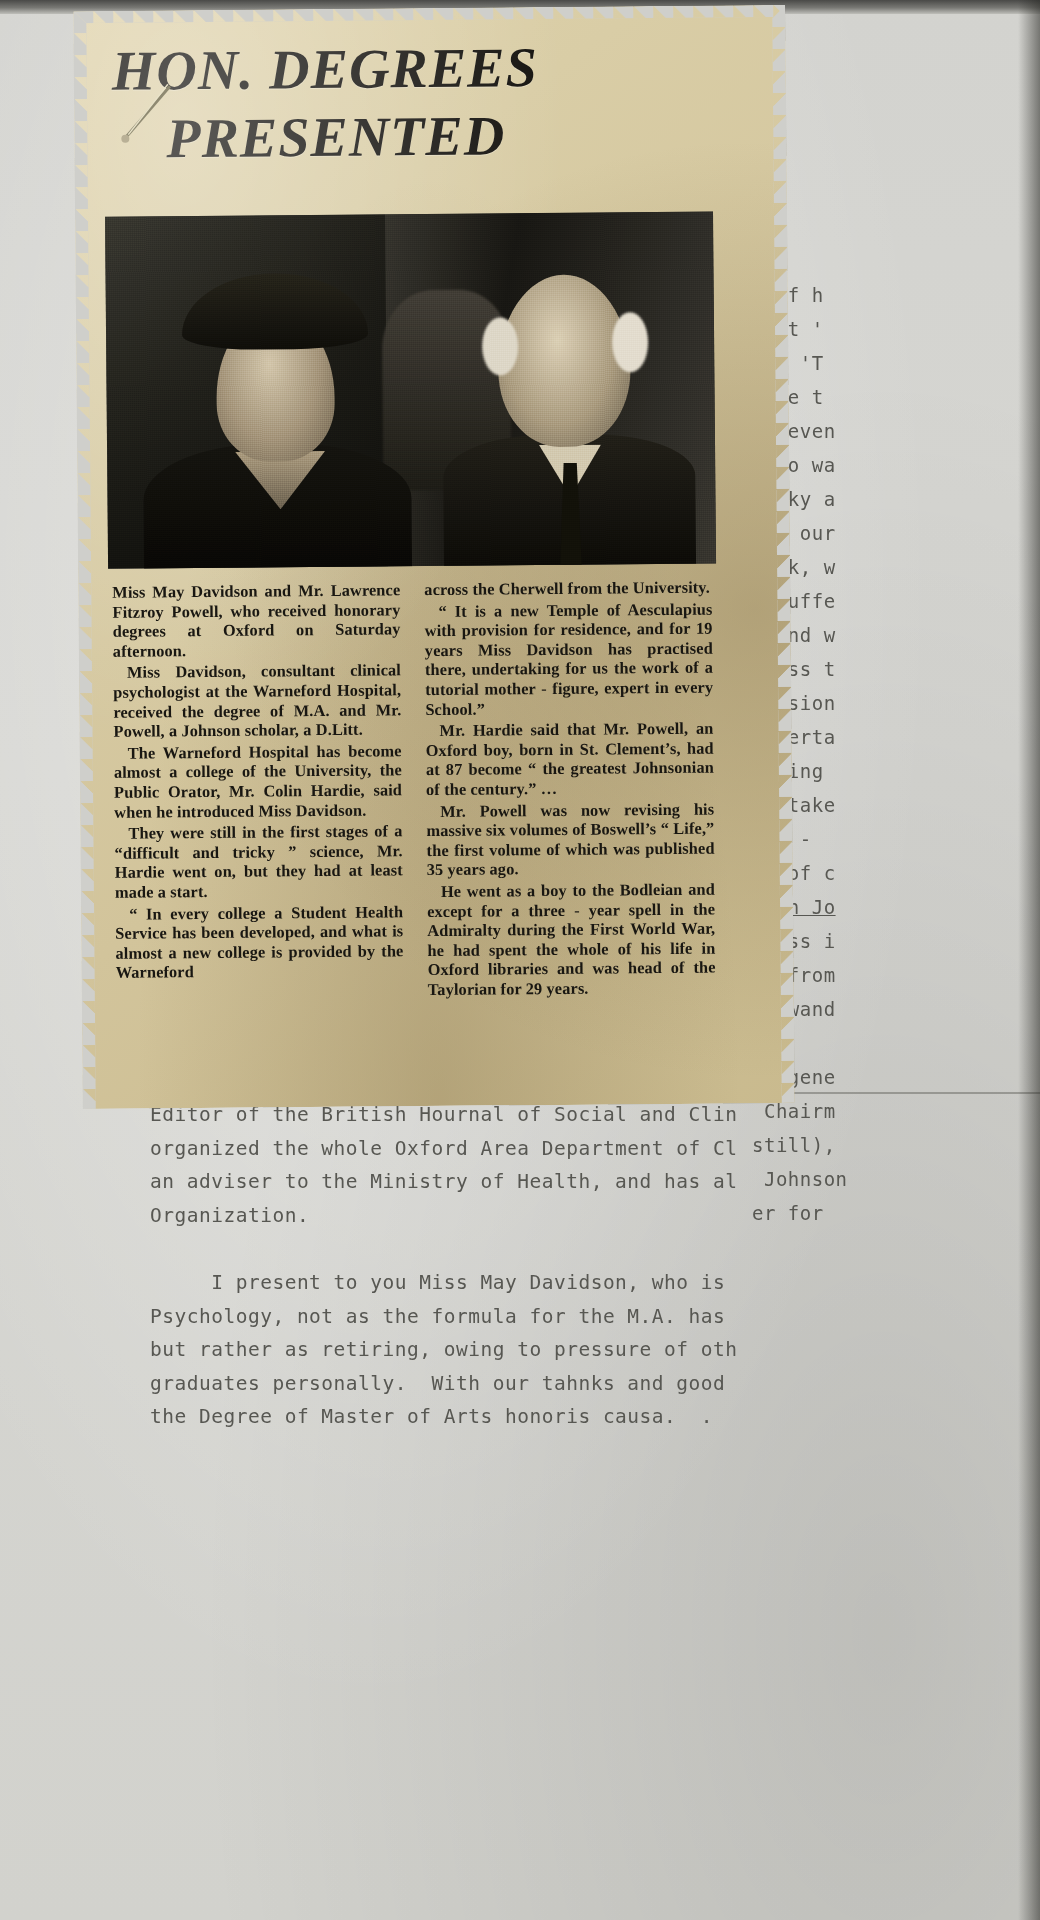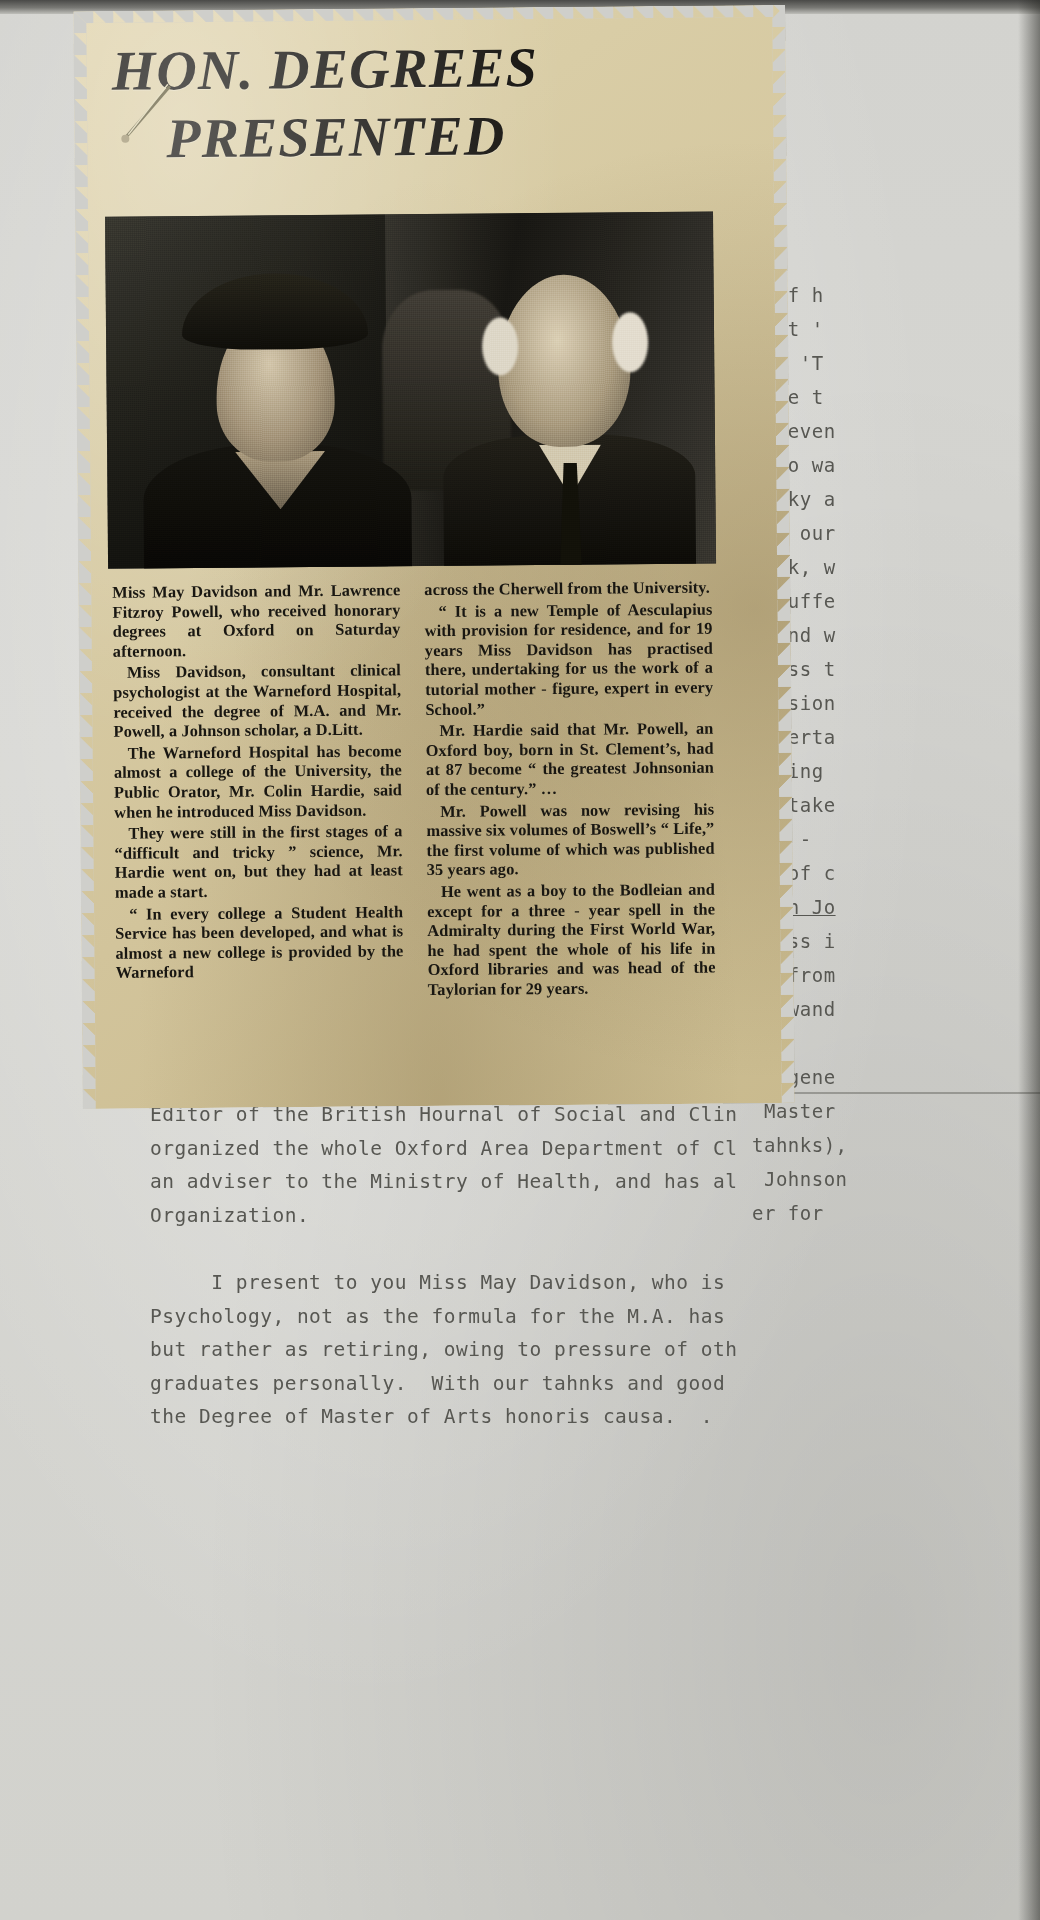--- a/index.html
+++ b/index.html
@@ -303,22 +303,22 @@
 <span>moking</span>
 <span>he take</span>
 <span>and -</span>
 <span>ed of c</span>
 <span class="u">tish Jo</span>
 <span>ocess i</span>
 <span>us from</span>
 <span>is wand</span>
 <span></span>
 <span>in gene</span>
-<span> Master</span>
-<span>tahnks),</span>
+<span> Chairm</span>
+<span>still),</span>
 <span> Johnson</span>
 <span>er for</span></div>
 
   <div id="rule-under-clip"></div>
 
   <div id="bottom-text" class="typed"><div>Editor of the British Hournal of Social and Clin</div><div>organized the whole Oxford Area Department of Cl</div><div>an adviser to the Ministry of Health, and has al</div><div>Organization.</div><div class="para2">     I present to you Miss May Davidson, who is</div><div>Psychology, not as the formula for the M.A. has</div><div>but rather as retiring, owing to pressure of oth</div><div>graduates personally.  With our tahnks and good</div><div>the Degree of Master of Arts honoris causa.  .</div></div>
 
   <div id="clipping">
 
     <div class="deckle deckle-left"></div>

